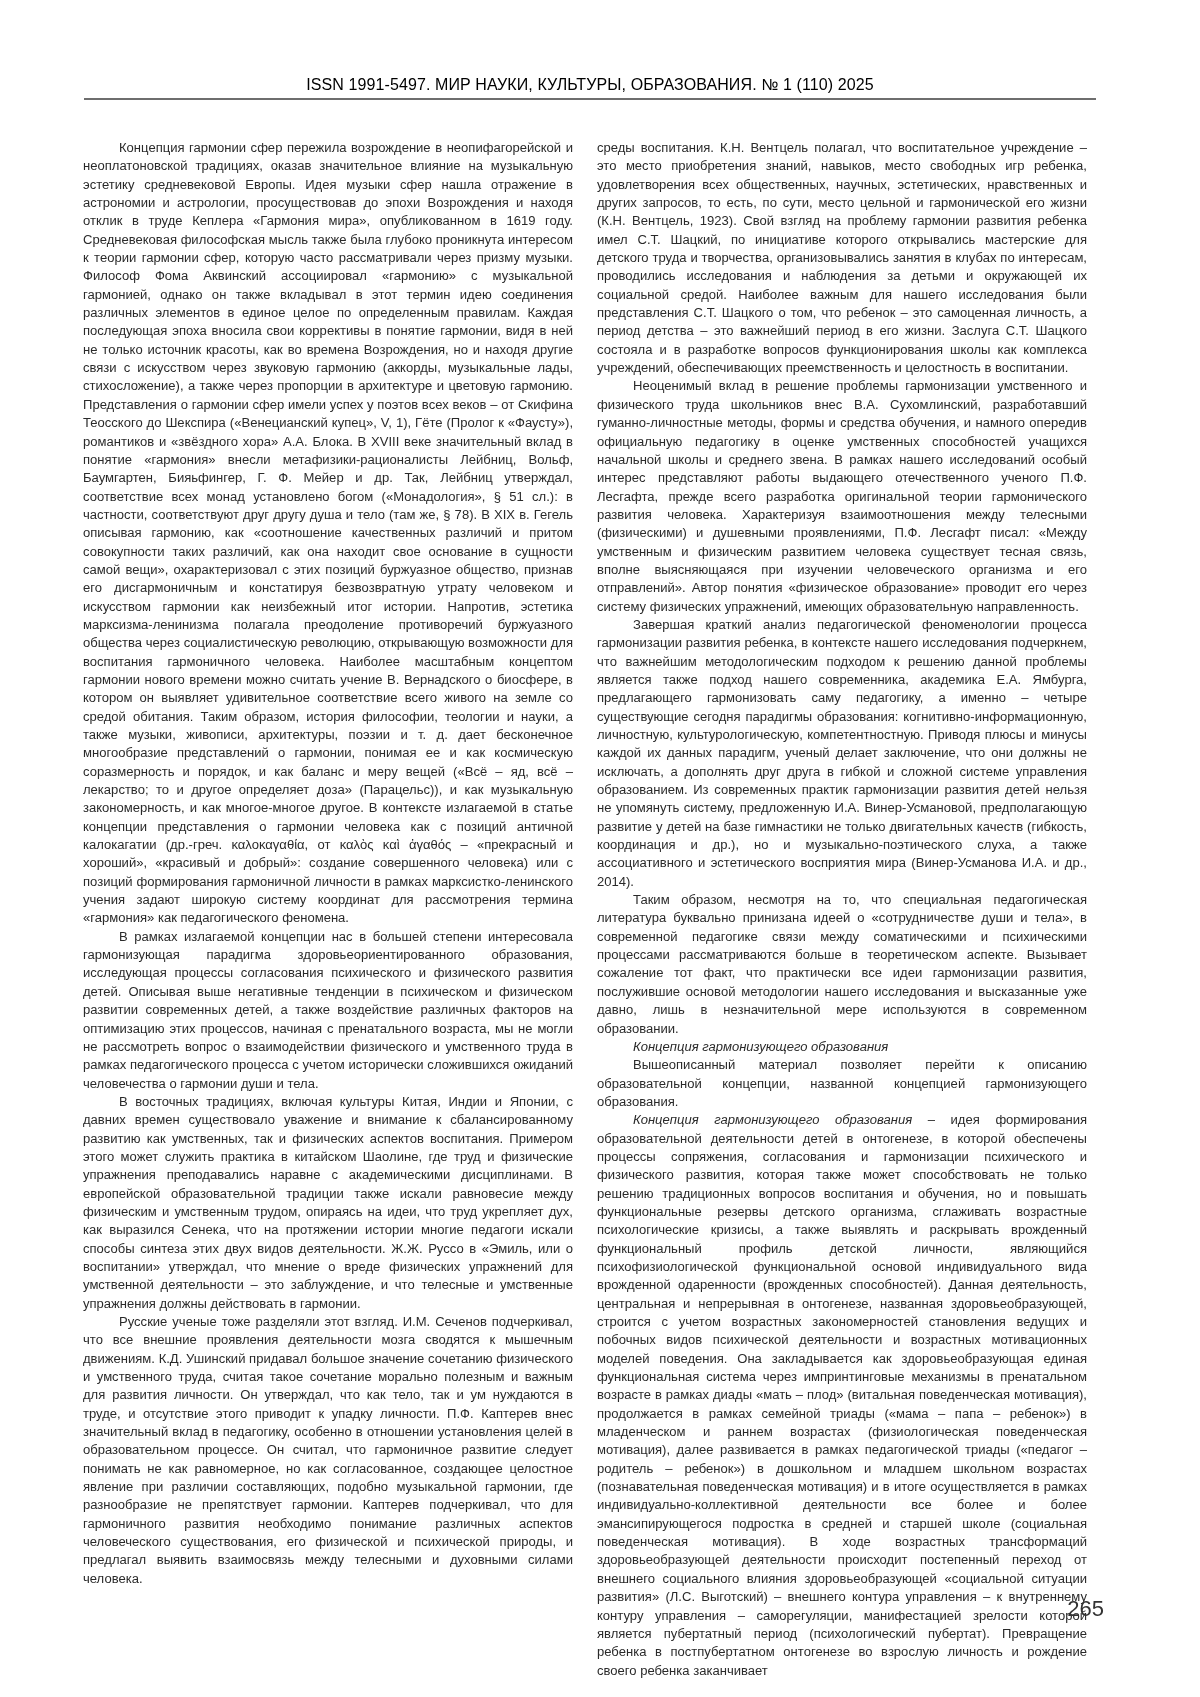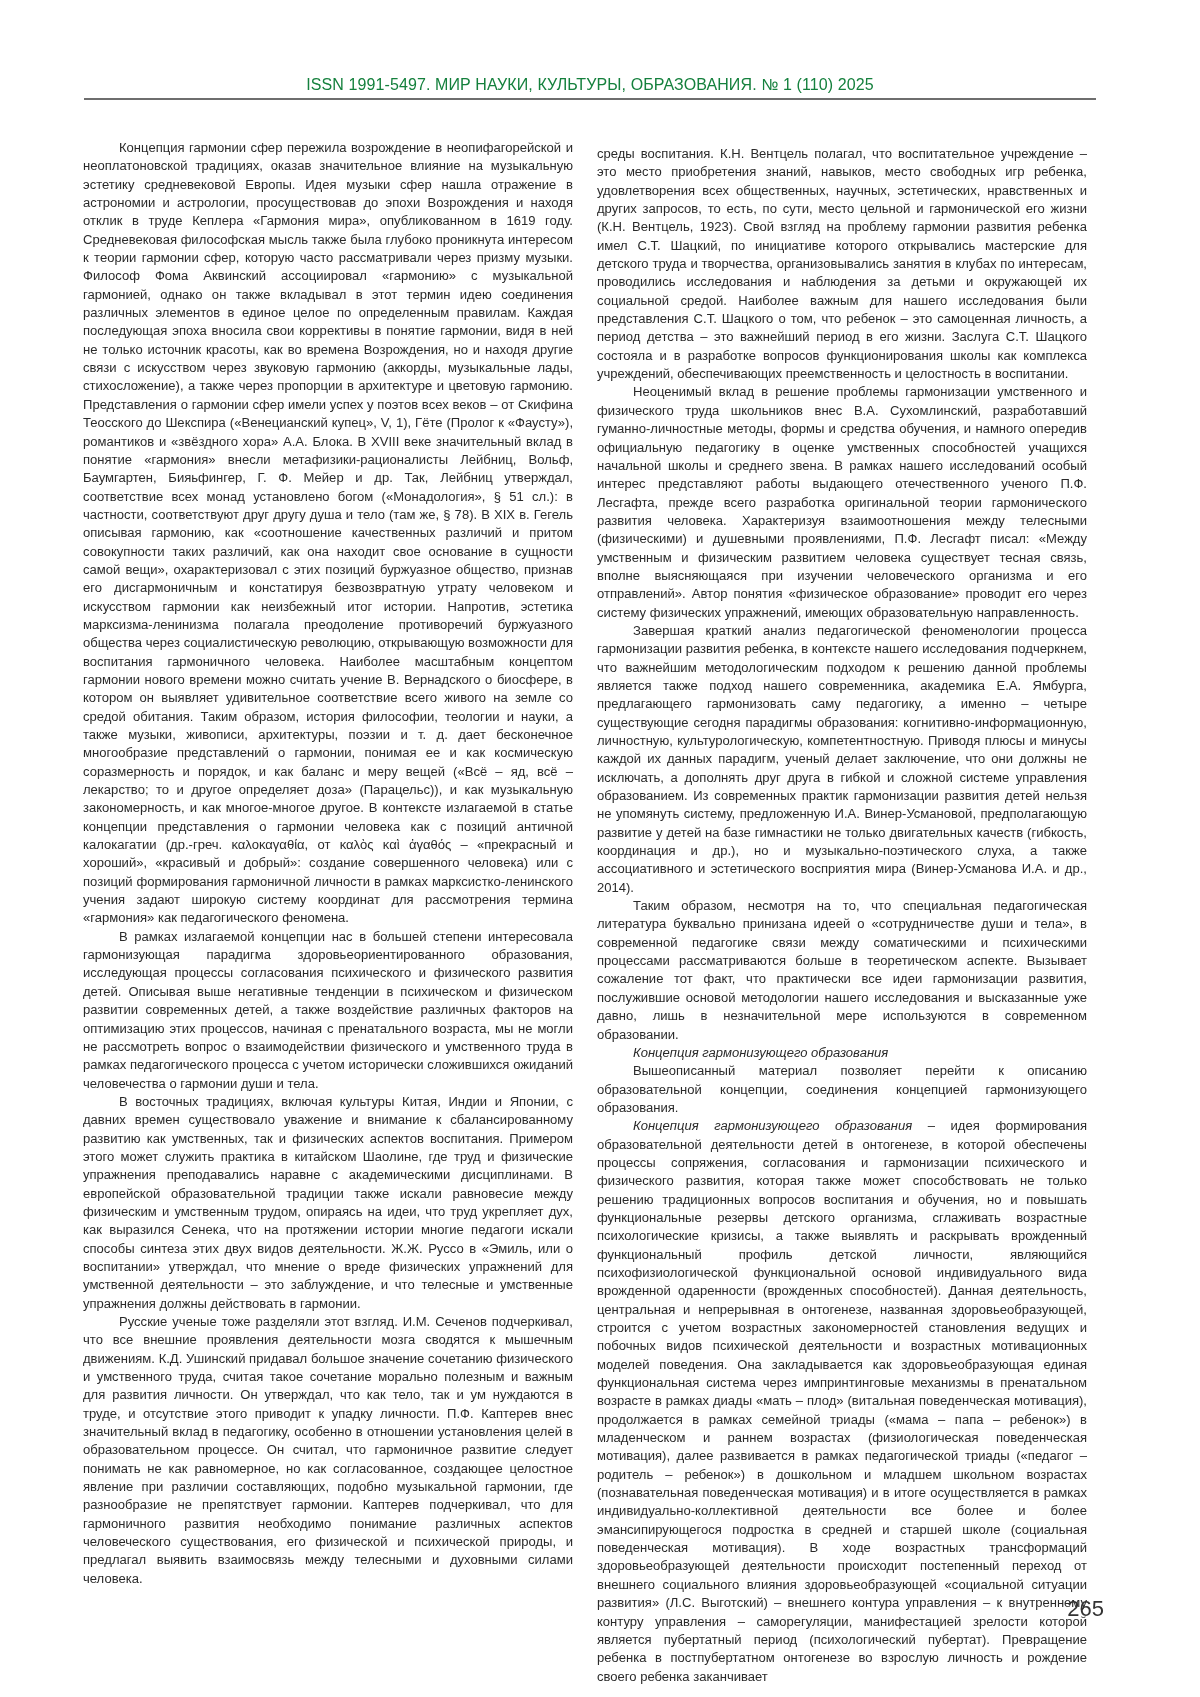--- a/index.html
+++ b/index.html
@@ -2,33 +2,33 @@
 <html><head>
 <meta charset="utf-8">
 <style>
   html, body { margin: 0; padding: 0; background: #ffffff; }
   body {
     width: 1200px; height: 1697px; position: relative; overflow: hidden;
     font-family: "Liberation Sans", sans-serif; color: #2a2a2a;
   }
   .header {
     position: absolute; left: 84px; top: 76px; width: 1012px;
-    text-align: center; font-size: 16px; color: #15803d; letter-spacing: 0.1px;
+    text-align: center; font-size: 16px; color: #000000; letter-spacing: 0.1px;
   }
   .header-rule {
     position: absolute; left: 84px; top: 98px; width: 1012px; height: 2px;
     background: #6e6e6e;
   }
   .col {
     position: absolute; top: 139px; width: 490px;
     font-size: 13.05px; line-height: 18.35px; text-align: justify;
     hyphens: auto; -webkit-hyphens: auto;
   }
   .col-left { left: 83px; }
-  .col-right { left: 597px; margin-top: 6px; }
+  .col-right { left: 597px; }
   .col p { margin: 0; text-indent: 36px; }
   .col p.noindent { text-indent: 0; }
   .col p.subhead { font-style: italic; }
   .col em { font-style: italic; }
   .page-number {
     position: absolute; right: 96px; top: 1596px;
     font-size: 22px; color: #333;
   }
 </style>
 </head>
@@ -43,17 +43,17 @@
   <p lang="ru">В восточных традициях, включая культуры Китая, Индии и Японии, с давних времен существовало уважение и внимание к сбалансированному развитию как умственных, так и физических аспектов воспитания. Примером этого может служить практика в китайском Шаолине, где труд и физические упражнения преподавались наравне с академическими дисциплинами. В европейской образовательной традиции также искали равновесие между физическим и умственным трудом, опираясь на идеи, что труд укрепляет дух, как выразился Сенека, что на протяжении истории многие педагоги искали способы синтеза этих двух видов деятельности. Ж.Ж. Руссо в «Эмиль, или о воспитании» утверждал, что мнение о вреде физических упражнений для умственной деятельности – это заблуждение, и что телесные и умственные упражнения должны действовать в гармонии.</p>
   <p lang="ru">Русские ученые тоже разделяли этот взгляд. И.М. Сеченов подчеркивал, что все внешние проявления деятельности мозга сводятся к мышечным движениям. К.Д. Ушинский придавал большое значение сочетанию физического и умственного труда, считая такое сочетание морально полезным и важным для развития личности. Он утверждал, что как тело, так и ум нуждаются в труде, и отсутствие этого приводит к упадку личности. П.Ф. Каптерев внес значительный вклад в педагогику, особенно в отношении установления целей в образовательном процессе. Он считал, что гармоничное развитие следует понимать не как равномерное, но как согласованное, создающее целостное явление при различии составляющих, подобно музыкальной гармонии, где разнообразие не препятствует гармонии. Каптерев подчеркивал, что для гармоничного развития необходимо понимание различных аспектов человеческого существования, его физической и психической природы, и предлагал выявить взаимосвязь между телесными и духовными силами человека.</p>
 </div>
 
 <div class="col col-right">
   <p class="noindent" lang="ru">среды воспитания. К.Н. Вентцель полагал, что воспитательное учреждение – это место приобретения знаний, навыков, место свободных игр ребенка, удовлетворения всех общественных, научных, эстетических, нравственных и других запросов, то есть, по сути, место цельной и гармонической его жизни (К.Н. Вентцель, 1923). Свой взгляд на проблему гармонии развития ребенка имел С.Т. Шацкий, по инициативе которого открывались мастерские для детского труда и творчества, организовывались занятия в клубах по интересам, проводились исследования и наблюдения за детьми и окружающей их социальной средой. Наиболее важным для нашего исследования были представления С.Т. Шацкого о том, что ребенок – это самоценная личность, а период детства – это важнейший период в его жизни. Заслуга С.Т. Шацкого состояла и в разработке вопросов функционирования школы как комплекса учреждений, обеспечивающих преемственность и целостность в воспитании.</p>
   <p lang="ru">Неоценимый вклад в решение проблемы гармонизации умственного и физического труда школьников внес В.А. Сухомлинский, разработавший гуманно-личностные методы, формы и средства обучения, и намного опередив официальную педагогику в оценке умственных способностей учащихся начальной школы и среднего звена. В рамках нашего исследований особый интерес представляют работы выдающего отечественного ученого П.Ф. Лесгафта, прежде всего разработка оригинальной теории гармонического развития человека. Характеризуя взаимоотношения между телесными (физическими) и душевными проявлениями, П.Ф. Лесгафт писал: «Между умственным и физическим развитием человека существует тесная связь, вполне выясняющаяся при изучении человеческого организма и его отправлений». Автор понятия «физическое образование» проводит его через систему физических упражнений, имеющих образовательную направленность.</p>
   <p lang="ru">Завершая краткий анализ педагогической феноменологии процесса гармонизации развития ребенка, в контексте нашего исследования подчеркнем, что важнейшим методологическим подходом к решению данной проблемы является также подход нашего современника, академика Е.А. Ямбурга, предлагающего гармонизовать саму педагогику, а именно – четыре существующие сегодня парадигмы образования: когнитивно-информационную, личностную, культурологическую, компетентностную. Приводя плюсы и минусы каждой их данных парадигм, ученый делает заключение, что они должны не исключать, а дополнять друг друга в гибкой и сложной системе управления образованием. Из современных практик гармонизации развития детей нельзя не упомянуть систему, предложенную И.А. Винер-Усмановой, предполагающую развитие у детей на базе гимнастики не только двигательных качеств (гибкость, координация и др.), но и музыкально-поэтического слуха, а также ассоциативного и эстетического восприятия мира (Винер-Усманова И.А. и др., 2014).</p>
   <p lang="ru">Таким образом, несмотря на то, что специальная педагогическая литература буквально принизана идеей о «сотрудничестве души и тела», в современной педагогике связи между соматическими и психическими процессами рассматриваются больше в теоретическом аспекте. Вызывает сожаление тот факт, что практически все идеи гармонизации развития, послужившие основой методологии нашего исследования и высказанные уже давно, лишь в незначительной мере используются в современном образовании.</p>
   <p class="subhead" lang="ru">Концепция гармонизующего образования</p>
-  <p lang="ru">Вышеописанный материал позволяет перейти к описанию образовательной концепции, соединения концепцией гармонизующего образования.</p>
+  <p lang="ru">Вышеописанный материал позволяет перейти к описанию образовательной концепции, названной концепцией гармонизующего образования.</p>
   <p lang="ru"><em>Концепция гармонизующего образования</em><span> – идея формирования образовательной деятельности детей в онтогенезе, в которой обеспечены процессы сопряжения, согласования и гармонизации психического и физического развития, которая также может способствовать не только решению традиционных вопросов воспитания и обучения, но и повышать функциональные резервы детского организма, сглаживать возрастные психологические кризисы, а также выявлять и раскрывать врожденный функциональный профиль детской личности, являющийся психофизиологической функциональной основой индивидуального вида врожденной одаренности (врожденных способностей). Данная деятельность, центральная и непрерывная в онтогенезе, названная здоровьеобразующей, строится с учетом возрастных закономерностей становления ведущих и побочных видов психической деятельности и возрастных мотивационных моделей поведения. Она закладывается как здоровьеобразующая единая функциональная система через импринтинговые механизмы в пренатальном возрасте в рамках диады «мать – плод» (витальная поведенческая мотивация), продолжается в рамках семейной триады («мама – папа – ребенок») в младенческом и раннем возрастах (физиологическая поведенческая мотивация), далее развивается в рамках педагогической триады («педагог – родитель – ребенок») в дошкольном и младшем школьном возрастах (познавательная поведенческая мотивация) и в итоге осуществляется в рамках индивидуально-коллективной деятельности все более и более эмансипирующегося подростка в средней и старшей школе (социальная поведенческая мотивация). В ходе возрастных трансформаций здоровьеобразующей деятельности происходит постепенный переход от внешнего социального влияния здоровьеобразующей «социальной ситуации развития» (Л.С. Выготский) – внешнего контура управления – к внутреннему контуру управления – саморегуляции, манифестацией зрелости которой является пубертатный период (психологический пубертат). Превращение ребенка в постпубертатном онтогенезе во взрослую личность и рождение своего ребенка заканчивает</span></p>
 </div>
 
 <div class="page-number">265</div>
 
 </body></html>

